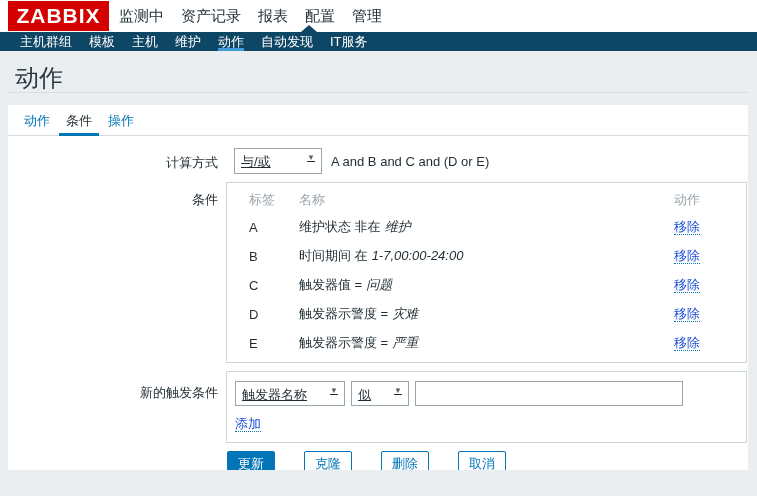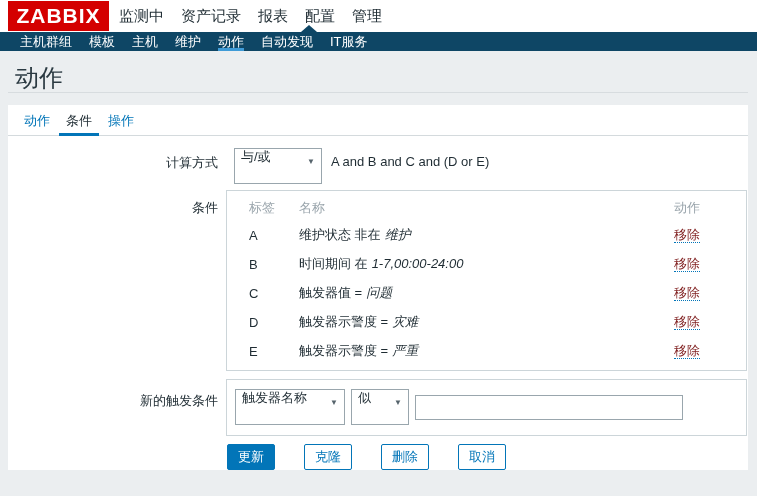--- a/index.html
+++ b/index.html
@@ -38,37 +38,37 @@
   .tab { display:flex; align-items:center; padding:0 7px; margin:0 1px; color:#0275b8;
          cursor:pointer; border-bottom:3px solid transparent; margin-bottom:-1px; padding-top:3px; }
   .tab.active { color:#1f2c33; border-bottom-color:#0275b8; }
 
   .form { padding-top:12px; font-size:13px; }
   .form-row { display:flex; align-items:flex-start; }
   .form-label { width:210px; flex-shrink:0; text-align:right; padding-top:6px; color:#1f2c33; }
   .row-calc { margin-bottom:6px; }
   .row-calc .form-label { padding-top:6px; }
 
-  .zselect { display:inline-flex; align-items:flex-end; justify-content:space-between;
-             background:#fff; border:1px solid #99a6ad; height:26px; padding:17px 6px;
-             cursor:pointer; }
+  .zselect { display:inline-flex; align-items:flex-start; justify-content:space-between;
+             background:#fff; border:1px solid #99a6ad; height:26px; padding:4px 6px;
+             cursor:pointer;text-decoration:underline; }
   .zselect .arrow { font-size:8px; color:#56646c; margin-left:6px; }
   .calc-select { width:88px; margin-left:16px; }
   .formula { margin-left:9px; line-height:28px; color:#1f2c33; }
 
   .row-cond { margin-bottom:8px; }
   .cond-box { margin-left:8px; width:521px; border:1px solid #ccd5d9; }
   table.cond-table { width:100%; border-collapse:collapse; font-size:13px; }
   .cond-table th { font-weight:normal; color:#9aa5ac; text-align:left; padding:8px 0 4px; }
   .cond-table td { padding:5px 0 6px; }
   .cond-table th.c1, .cond-table td.c1 { padding-left:22px; width:72px; }
   .cond-table th.c3, .cond-table td.c3 { width:72px; }
   .cond-table tbody tr:last-child td { padding-bottom:10px; }
   .cond-val { font-style:italic; margin-left:4px; }
-  .dotted-link { color:#7f1d1d; text-decoration:none; border-bottom:1px dotted #0275b8;
+  .dotted-link { color:#1d4ed8; text-decoration:none; border-bottom:1px dotted #0275b8;
                  cursor:pointer; display:inline-block; line-height:15px; }
 
   .row-new { margin-bottom:8px; }
   .new-box { margin-left:8px; width:521px; border:1px solid #ccd5d9; padding:9px 8px 10px; }
   .new-selects { display:flex; gap:6px; align-items:center; }
   .type-select { width:110px; height:25px; }
   .op-select { width:58px; height:25px; }
   .new-input { width:268px; height:25px; border:1px solid #99a6ad; padding:0 5px;
                font-size:13px; font-family:inherit; color:#1f2c33; }
   .add-wrap { margin-top:10px; }
@@ -177,20 +177,23 @@
           <div class="zselect type-select">
             <span>触发器名称</span>
             <span class="arrow">▼</span>
           </div>
           <div class="zselect op-select">
             <span>似</span>
             <span class="arrow">▼</span>
           </div>
           <input class="new-input" type="text" value="" style="">
         </div>
+        <div class="add-wrap">
+          <a class="dotted-link">添加</a>
+        </div>
       </div>
     </div>
 
     <div class="footer-buttons">
       <button class="btn btn-primary">更新</button>
       <button class="btn btn-outline">克隆</button>
       <button class="btn btn-outline">删除</button>
       <button class="btn btn-outline">取消</button>
     </div>
 

